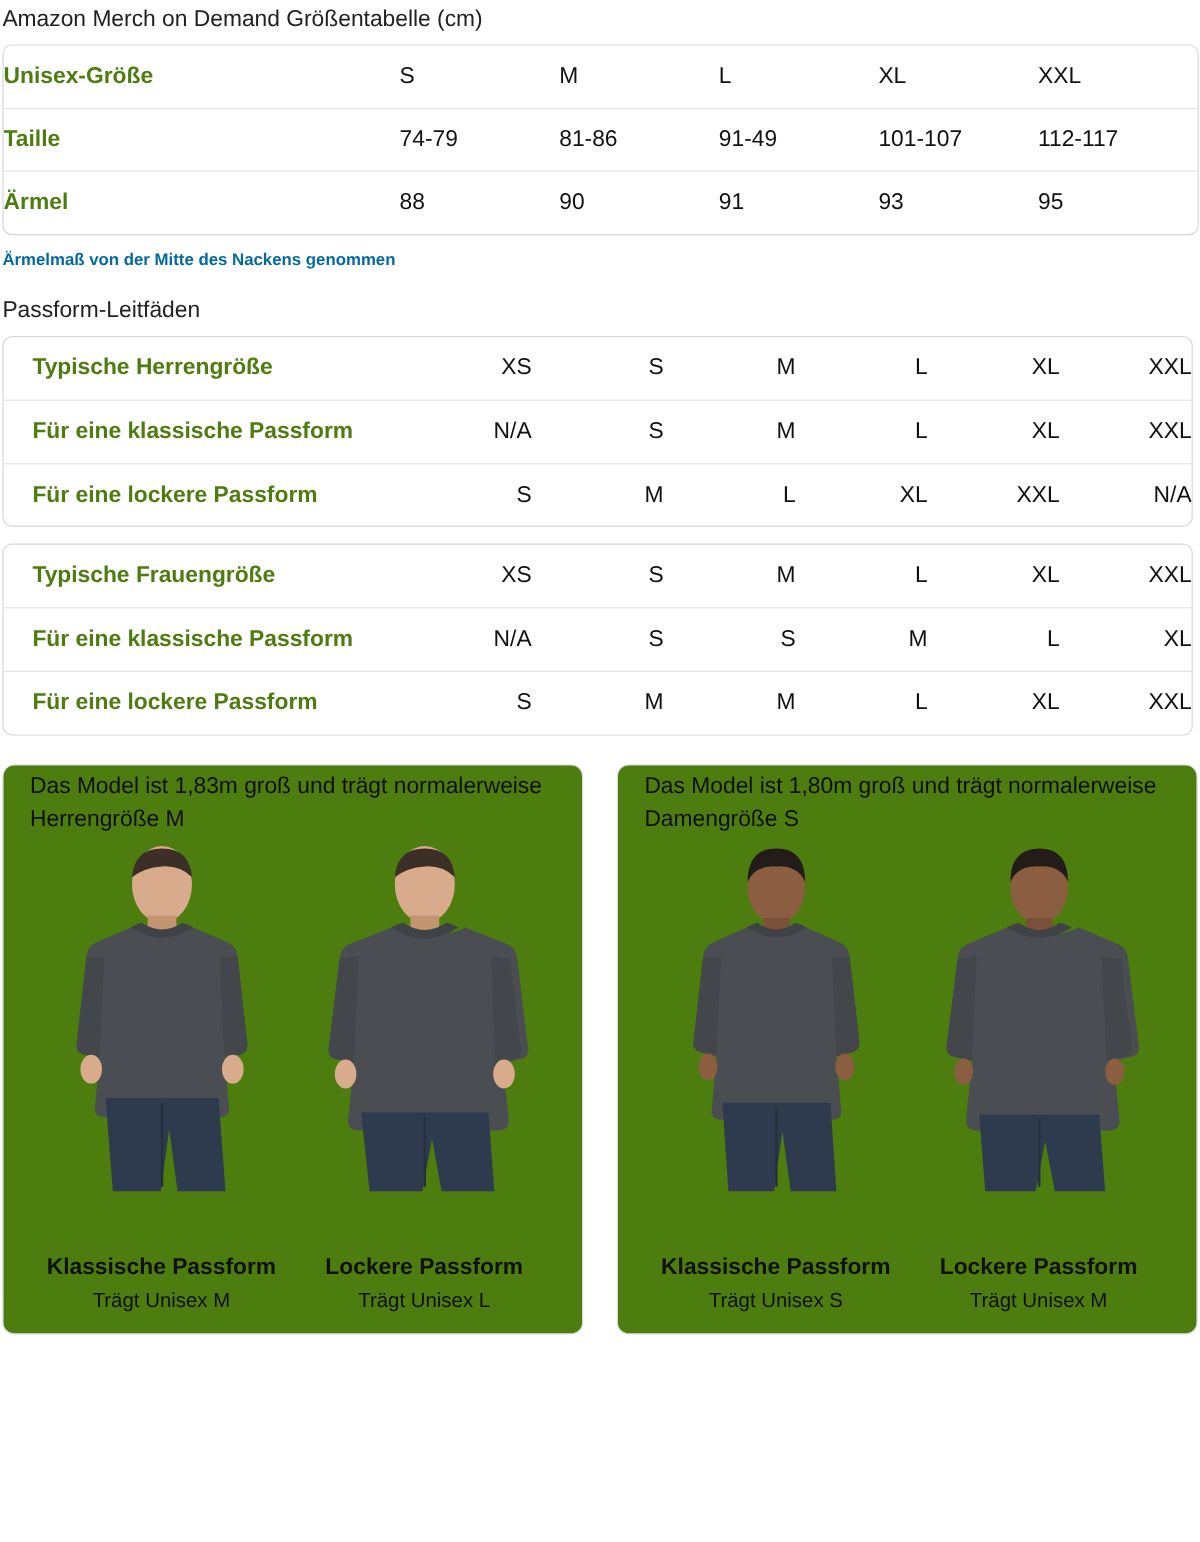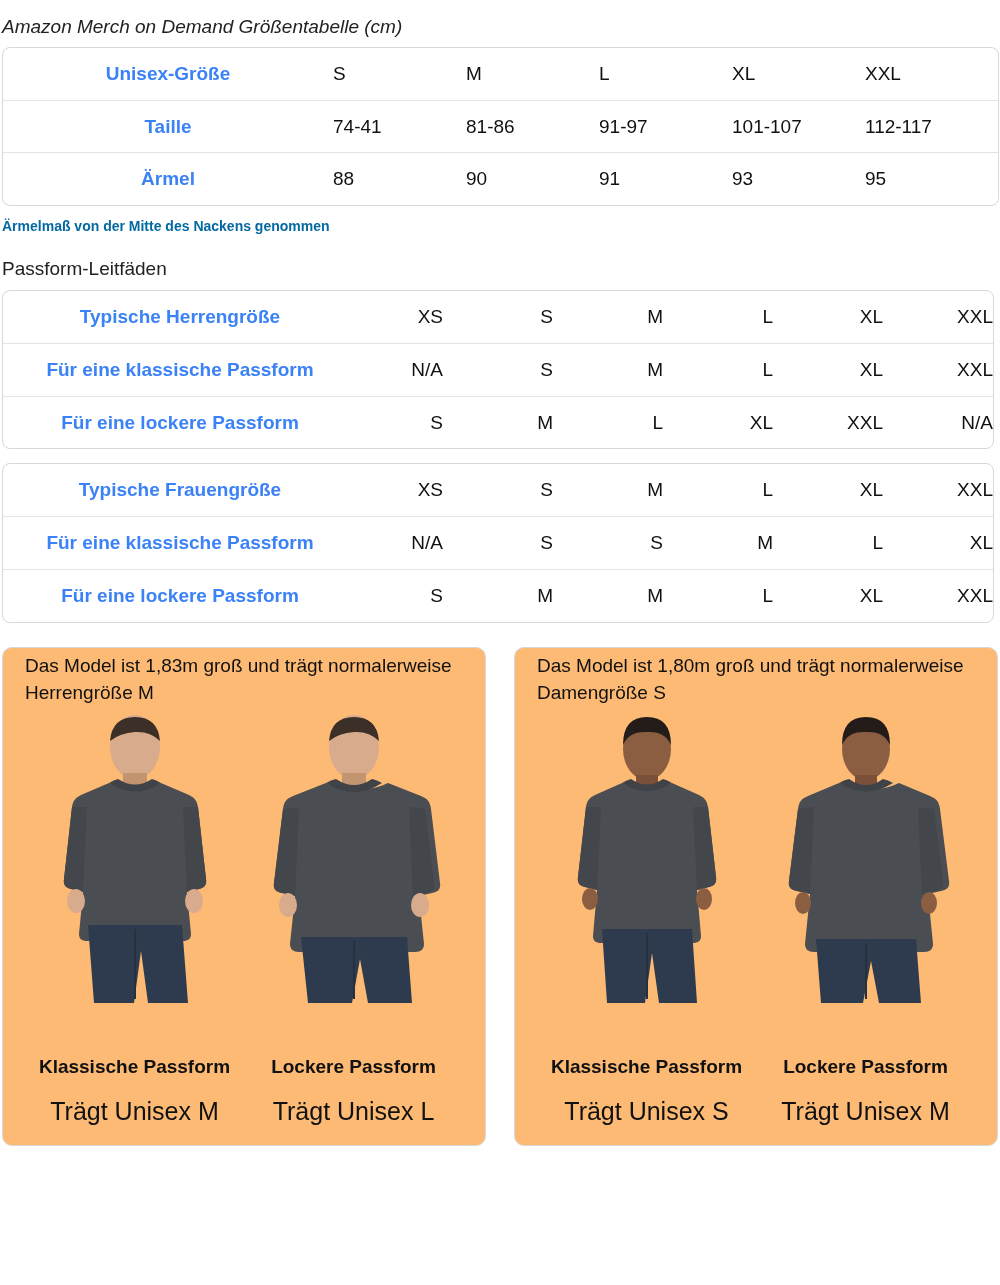--- a/index.html
+++ b/index.html
@@ -16,23 +16,22 @@
     overflow: hidden;
   }
   .page {
     width: 1000px;
     padding: 0;
     position: relative;
   }
   .main-title {
     font-size: 19px;
     color: #222;
-    padding: 16px 0 8px 2px;
+    padding: 6px 0 8px 2px;
     line-height: 1.2;
-    font-style: italic;
   }
 
   
   table.sizetable {
     border-collapse: separate;
     border-spacing: 0;
     width: 816px;
     margin: 0 2px;
     table-layout: fixed;
     border: 1px solid #d8d8d8;
@@ -47,22 +46,21 @@
     border-bottom: 1px solid #e4e4e4;
     line-height: 1.25;
   }
   table.sizetable tr:last-child td {
     border-bottom: none;
     margin-left: 24px;
   }
   td.rowhead {
     font-weight: bold;
     padding-left: 26px;
-    color: #3b82f6;
-    text-align: center;
+    color: #4d7c0f;
   }
   td.val {
     color: #111;
   }
 
   
   .t-main td.rowhead { width: 330px; }
   .t-main td.val { width: 133px; }
 
   
@@ -86,21 +84,21 @@
   .cards {
     display: flex;
     gap: 28px;
     margin: 24px 2px 0 2px;
   }
   .card {
     width: 484px;
     border: 1px solid #d8d8d8;
     border-radius: 10px;
     padding: 4px 22px 14px 22px;
-    background: #fdba74;
+    background: #4d7c0f;
   }
   .card-title {
     font-size: 19px;
     color: #111;
     line-height: 1.45;
     margin-bottom: 6px;
   }
   .models {
     display: flex;
     justify-content: space-around;
@@ -122,24 +120,24 @@
     text-align: center;
   }
   .cap-title {
     font-weight: bold;
     font-size: 19px;
     color: #111;
     line-height: 1.3;
     margin-top: 44px;
   }
   .cap-sub {
-    font-size: 25px;
+    font-size: 17px;
     color: #111;
     line-height: 1.5;
-    margin-top: 14px;
+    margin-top: 2px;
   }
 
   
   .fig { display: block; margin: 0 auto; }
 </style>
 </head>
 <body>
 
 <div class="page">
 
@@ -150,23 +148,23 @@
       <tr>
         <td class="rowhead">Unisex-Größe</td>
         <td class="val">S</td>
         <td class="val">M</td>
         <td class="val">L</td>
         <td class="val">XL</td>
         <td class="val">XXL</td>
       </tr>
       <tr>
         <td class="rowhead">Taille</td>
-        <td class="val">74-41</td>
+        <td class="val">74-79</td>
         <td class="val">81-86</td>
-        <td class="val">91-97</td>
+        <td class="val">91-49</td>
         <td class="val">101-107</td>
         <td class="val">112-117</td>
       </tr>
       <tr>
         <td class="rowhead">Ärmel</td>
         <td class="val">88</td>
         <td class="val">90</td>
         <td class="val">91</td>
         <td class="val">93</td>
         <td class="val">95</td>

